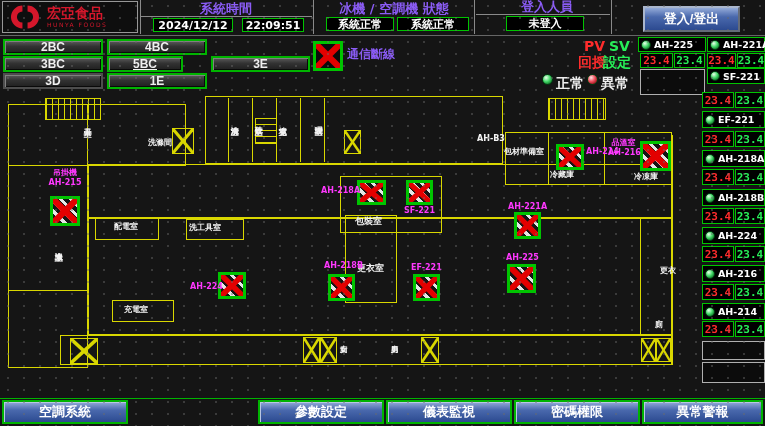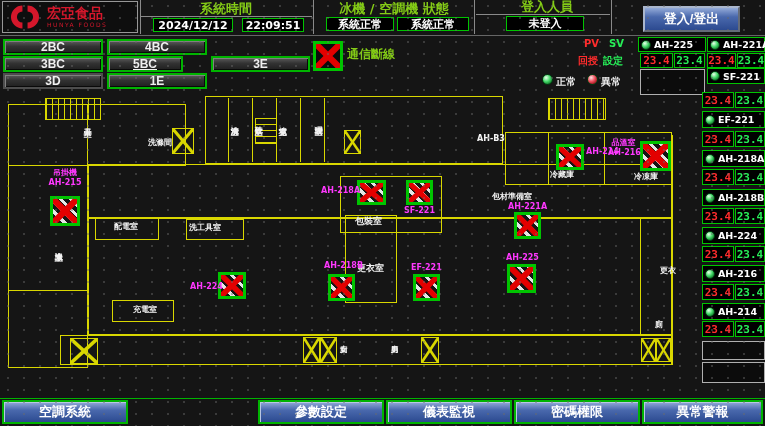--- a/index.html
+++ b/index.html
@@ -11,21 +11,21 @@
   }
   .abs { position:absolute; }
   .dots {
     position:absolute; inset:0; z-index:60; pointer-events:none;
     background-image: radial-gradient(#6a6a6a 0.9px, transparent 1.1px);
     background-size:16px 12px; opacity:.45;
   }
   .gbox { border:1px solid #00c400; background:#000; color:#fff;
     display:flex; align-items:center; justify-content:center;
     font-weight:bold; font-size:11px; }
-  .hlabel { color:#84cc16; font-weight:bold; font-size:13px;
+  .hlabel { color:#8b5cf6; font-weight:bold; font-size:13px;
     display:flex; align-items:center; justify-content:center; white-space:nowrap; }
   .sepv { background:#8a8a8a; width:1px; }
   .seph { background:#8a8a8a; height:1px; }
   .pgbtn { background:linear-gradient(#5b5b5b, #323232 45%, #1f1f1f);
     border:2px solid #00b400; color:#f0f0f0; font-weight:bold; font-size:12px;
     display:flex; align-items:center; justify-content:center; z-index:10;
     box-shadow: inset 1px 1px 0 #808080, inset -1px -1px 0 #0a0a0a; cursor:pointer; }
   .pgbtn.nogreen { border-color:#4d4d4d; }
   .bluebtn { background:linear-gradient(#93aad8, #4a69ad 40%, #2c4a90);
     border:2px outset #aab6cc; color:#fff; font-weight:bold; font-size:13px;
@@ -54,21 +54,21 @@
     background:repeating-linear-gradient(45deg, #e6e6e6 0 3px, #141414 3px 7px); }
   .cfbox.plain { background:#0b0b0b; }
   .cfbox svg line { stroke:#e30000; stroke-width:2.6; }
   .rlabel { position:absolute; color:#f4f4f4; font-size:8px; font-weight:bold;
     white-space:nowrap; z-index:5; line-height:1.1; }
   .vtext { writing-mode:vertical-rl; text-orientation:upright; letter-spacing:0; }
   .mlabel { position:absolute; color:#ff38ff; font-size:8px; font-weight:bold;
     white-space:nowrap; z-index:7; text-align:center; line-height:1.2; }
   .logo-title { color:#d5172b; font-weight:bold; font-size:14px; line-height:1; }
   .logo-sub { color:#d5172b; font-size:6px; letter-spacing:1.5px; line-height:1; margin-top:2px; }
-  .small { font-size:10px;text-align:center; }
+  .small { font-size:14px;text-align:center; }
 </style>
 </head>
 <body>
 
 <div class="screen">
 
   <div class="abs" style="left:2px;top:1px;width:136px;height:32px;border:1px solid #979797;background:#0e0e0e;display:flex;align-items:center;gap:5px;padding-left:5px;z-index:10;">
     <span style="display:inline-flex;">
       <svg width="34" height="28" viewBox="0 0 40 28">
         <path d="M17 4 A 10 10 0 1 0 17 24" fill="none" stroke="#d5172b" stroke-width="7"></path>
@@ -349,29 +349,29 @@
   </div>
   <div class="mlabel" style="left:506px;top:253px;">AH-225</div>
 
   <div class="rlabel vtext" style="left:82px;top:122px;height:40px;">工具室</div>
   <div class="rlabel" style="left:148px;top:139px;">洗滌間</div>
   <div class="rlabel vtext" style="left:229px;top:120px;height:42px;">清洗室</div>
   <div class="rlabel vtext" style="left:253px;top:120px;height:42px;">烘乾室</div>
   <div class="rlabel vtext" style="left:277px;top:120px;height:42px;">充填室</div>
   <div class="rlabel vtext" style="left:313px;top:120px;height:42px;">調理室</div>
   <div class="rlabel" style="left:477px;top:135px;">AH-B3</div>
-  <div class="rlabel" style="left:492px;top:148px;margin-top:45px;">包材準備室</div>
+  <div class="rlabel" style="left:504px;top:148px;">包材準備室</div>
   <div class="rlabel" style="left:550px;top:171px;">冷藏庫</div>
   <div class="rlabel" style="left:634px;top:173px;">冷凍庫</div>
   <div class="rlabel" style="left:355px;top:217px;font-size:9px;">包裝室</div>
   <div class="rlabel" style="left:357px;top:264px;font-size:9px;">更衣室</div>
   <div class="rlabel" style="left:114px;top:223px;">配電室</div>
   <div class="rlabel" style="left:189px;top:224px;">洗工具室</div>
   <div class="rlabel vtext" style="left:53px;top:246px;height:46px;">冰水主機</div>
-  <div class="rlabel" style="left:133px;top:306px;">充電室</div>
+  <div class="rlabel" style="left:124px;top:306px;">充電室</div>
   <div class="rlabel vtext" style="left:339px;top:339px;height:24px;font-size:7.5px;">女廁</div>
   <div class="rlabel vtext" style="left:390px;top:339px;height:24px;font-size:7.5px;">男廁</div>
   <div class="rlabel" style="left:660px;top:267px;">更衣</div>
   <div class="rlabel" style="left:655px;top:321px;">廁</div>
 
   <div class="abs" style="left:0;top:398px;width:765px;height:1px;background:#00b400;"></div>
   <button class="abs bluebtn navbtn" style="left:2px;top:400px;width:126px;height:24px;">空調系統</button>
   <button class="abs bluebtn navbtn" style="left:258px;top:400px;width:126px;height:24px;">參數設定</button>
   <button class="abs bluebtn navbtn" style="left:386px;top:400px;width:126px;height:24px;">儀表監視</button>
   <button class="abs bluebtn navbtn" style="left:514px;top:400px;width:126px;height:24px;">密碼權限</button>

